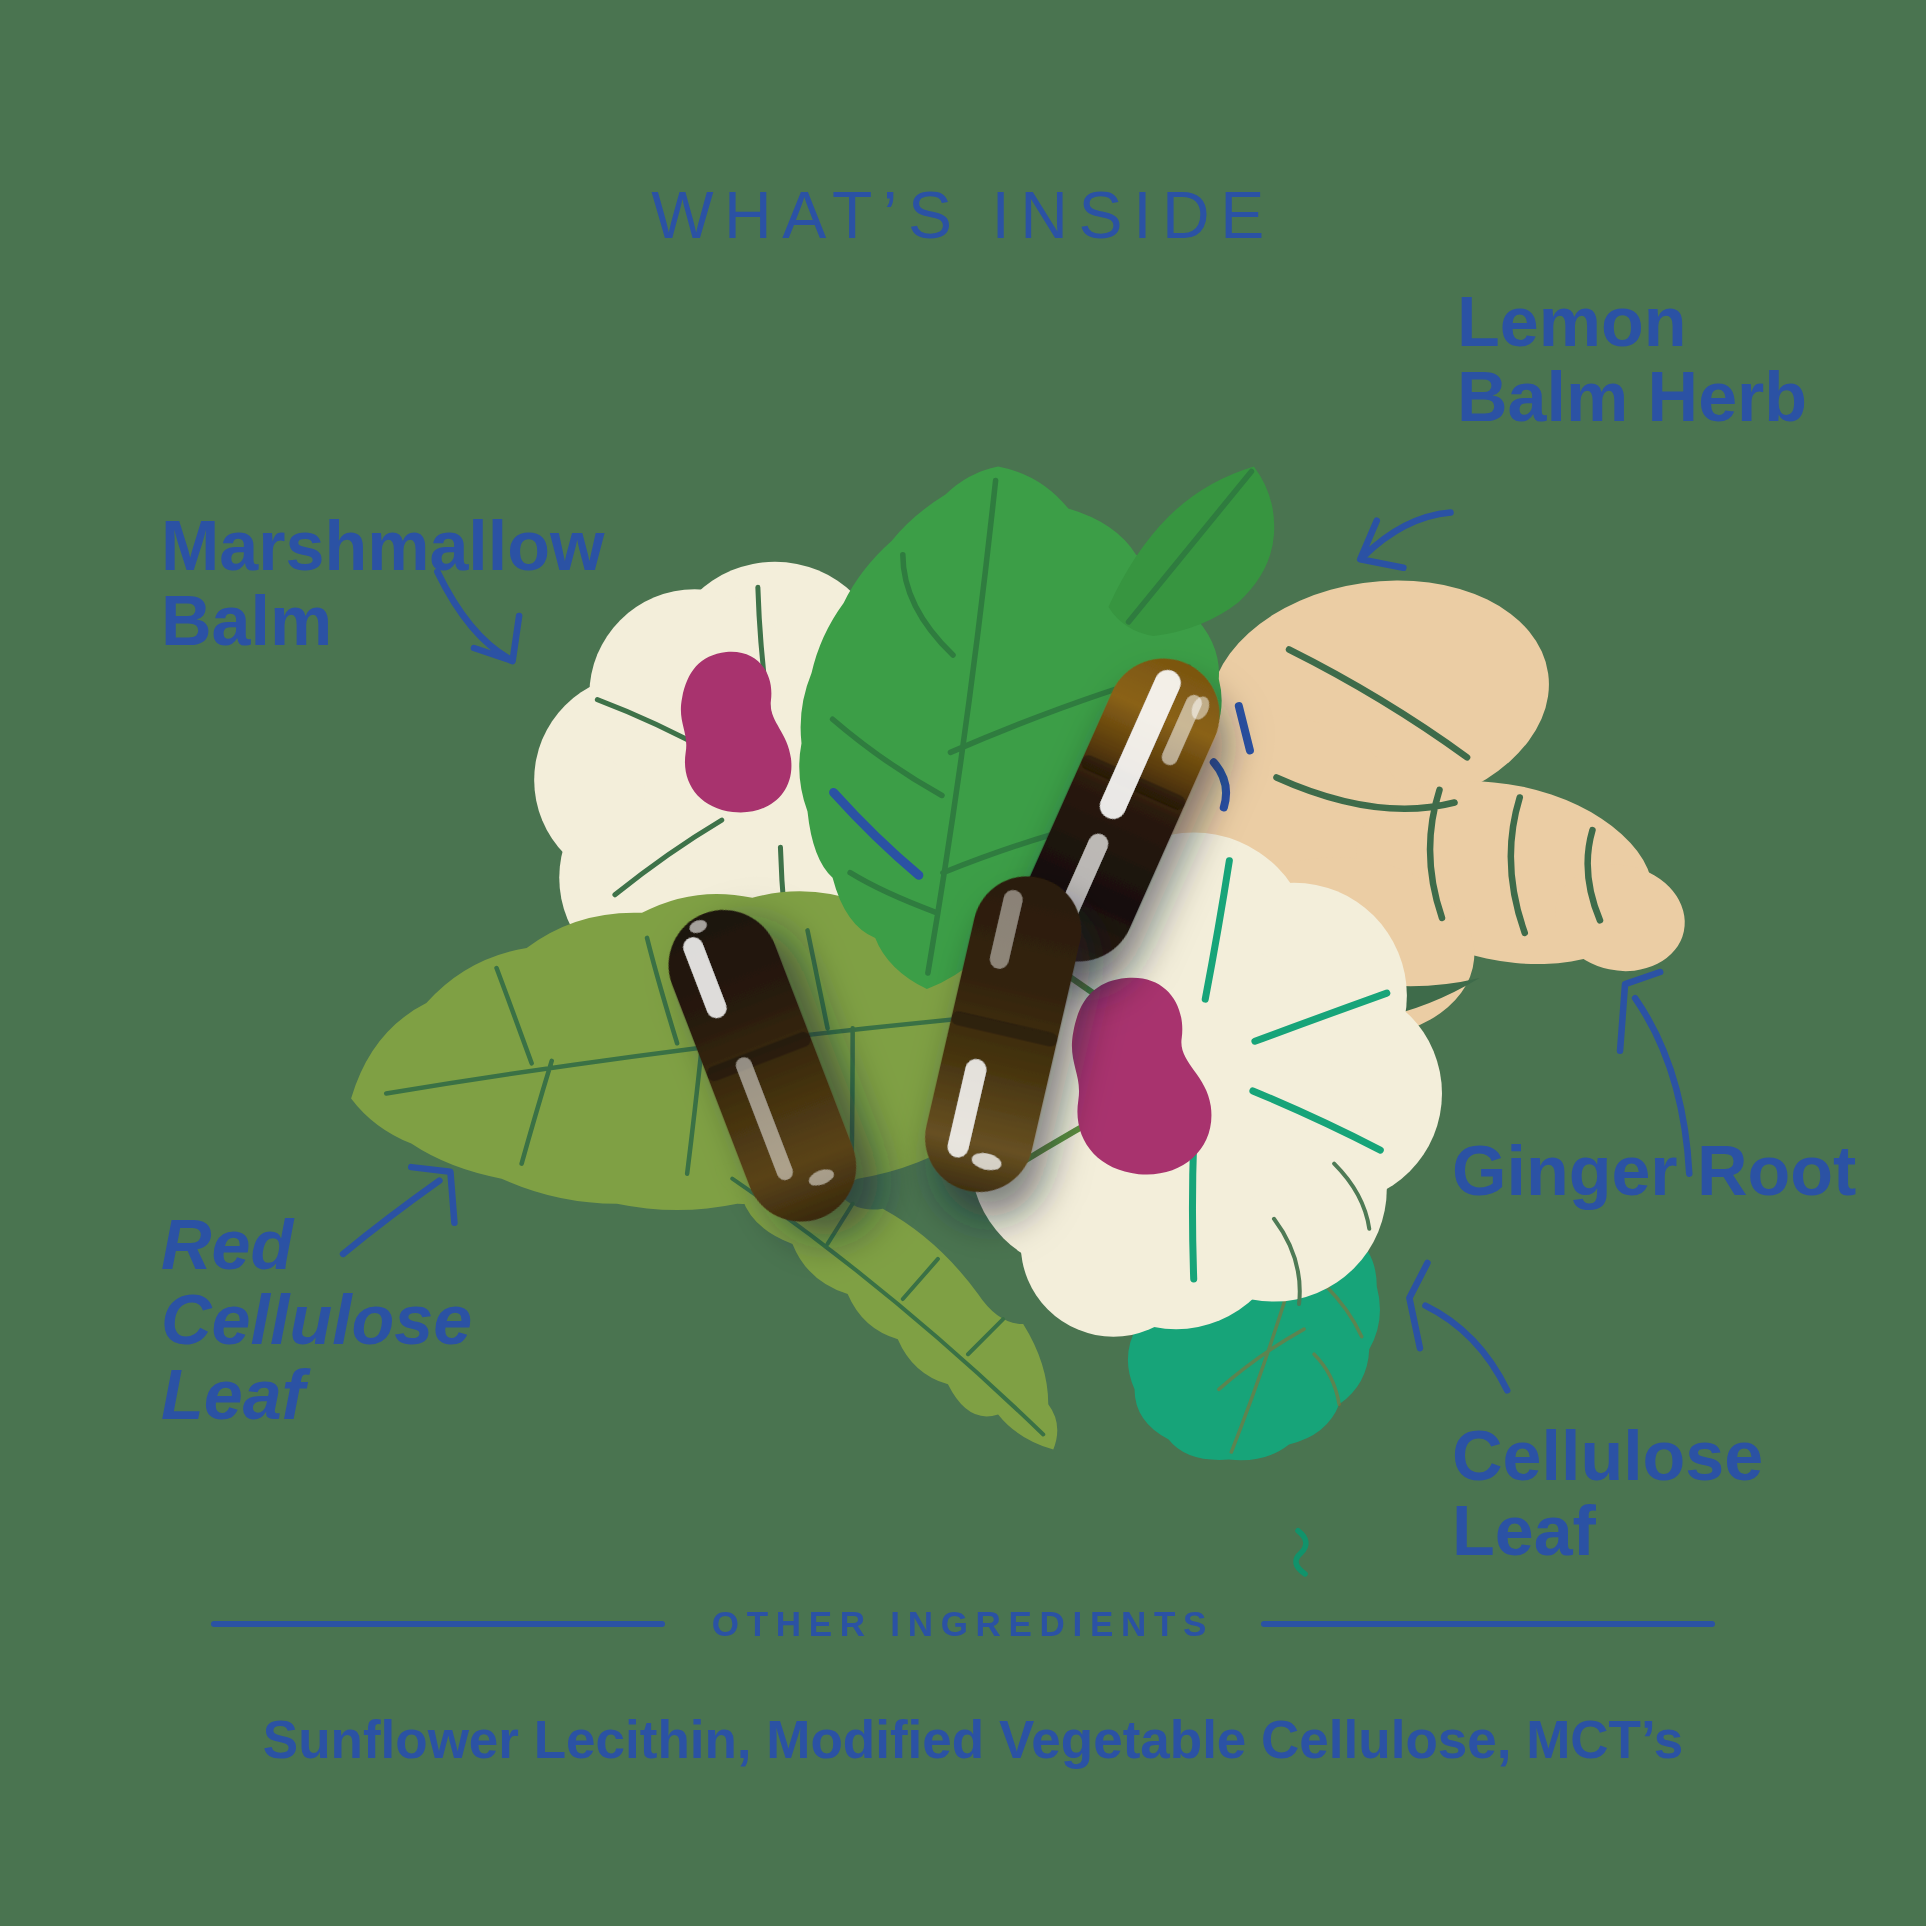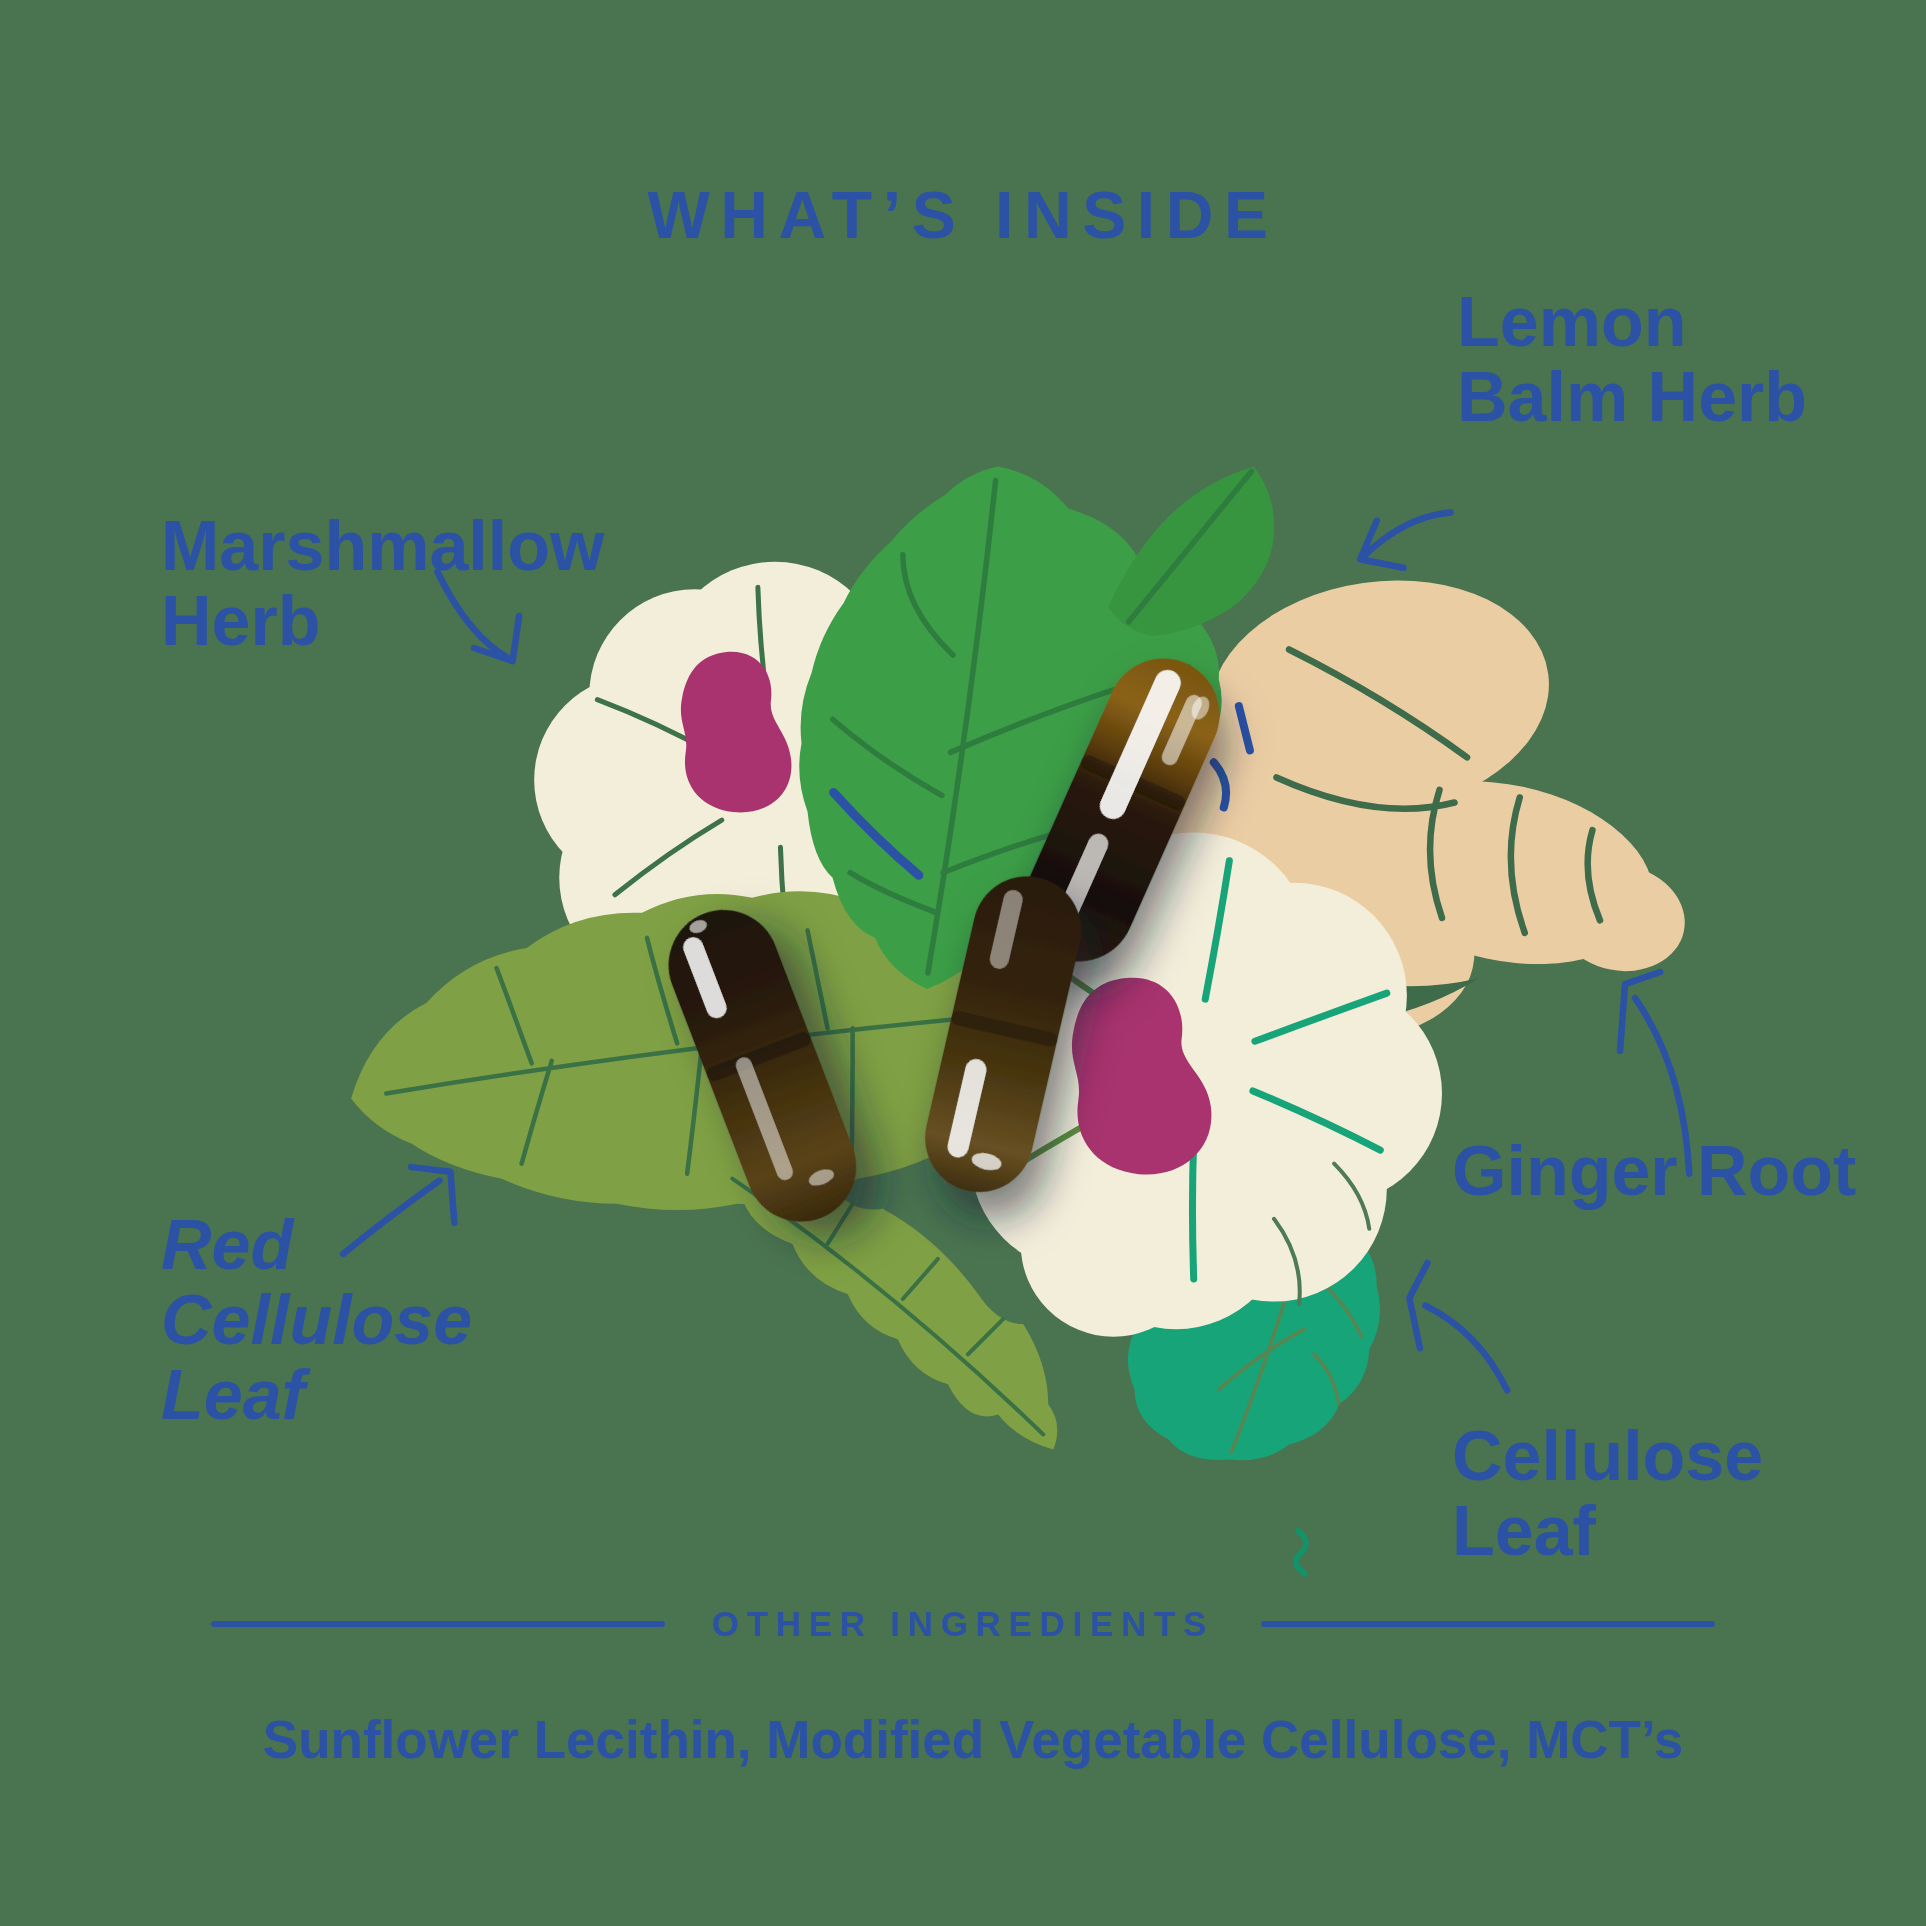--- a/index.html
+++ b/index.html
@@ -1,19 +1,19 @@
 <!DOCTYPE html>
 <html style="font-size:8px"><head>
 <meta charset="utf-8">
 <style>
   html,body{margin:0;padding:0;background:#4A7450;}
   .canvas{position:relative;width:1926px;height:1926px;background:#4A7450;overflow:hidden;
           font-family:"Liberation Sans",sans-serif;}
   .page-title{position:absolute;left:0;right:0;top:177px;text-align:center;
-    font-size:66px;font-weight:bold;letter-spacing:0.16em;color:#2B52A4;}
+    font-size:66px;font-weight:normal;letter-spacing:0.16em;color:#2B52A4;}
   .label{position:absolute;font-size:70px;font-weight:bold;line-height:1.07;color:#2B52A4;}
   .label .ln{display:block;}
   .illo{position:absolute;left:0;top:0;width:1926px;height:1926px;}
   .other-row{position:absolute;left:0;right:0;top:1594px;height:60px;
     display:flex;align-items:center;justify-content:center;gap:47px;}
   .rule{width:454px;height:6px;background:#2B52A4;border-radius:3px;}
   .other-heading{font-size:35px;font-weight:bold;letter-spacing:0.22em;color:#2B52A4;white-space:nowrap;}
   .other-list{position:absolute;left:0;right:0;top:1709px;text-align:center;
     font-size:53px;font-weight:bold;color:#2B52A4;white-space:nowrap;padding-left:20px;}
 </style>
@@ -150,21 +150,21 @@
       <path d="M3368 2340 Q3357 2130 3260 1990 M3230 2095 L3240 1962 L3310 1938"></path>
       <path d="M3005 2772 Q2948 2655 2842 2603 M2846 2518 L2810 2588 L2831 2688"></path>
       <path d="M684 2500 Q772 2428 876 2354 M820 2327 L898 2336 L906 2438"></path>
     </g>
   </svg>
 
   <div class="page-title">WHAT’S INSIDE</div>
 
   <div class="label" style="left:161px;top:471px;margin-top:38px;">
     <span class="ln">Marshmallow</span>
-    <span class="ln">Herb</span>
+    <span class="ln">Balm</span>
   </div>
 
   <div class="label" style="left:1457px;top:285px;">
     <span class="ln">Lemon</span>
     <span class="ln">Balm Herb</span>
   </div>
 
   <div class="label" style="left:1452px;top:1134px;">
     <span class="ln">Ginger Root</span>
   </div>

